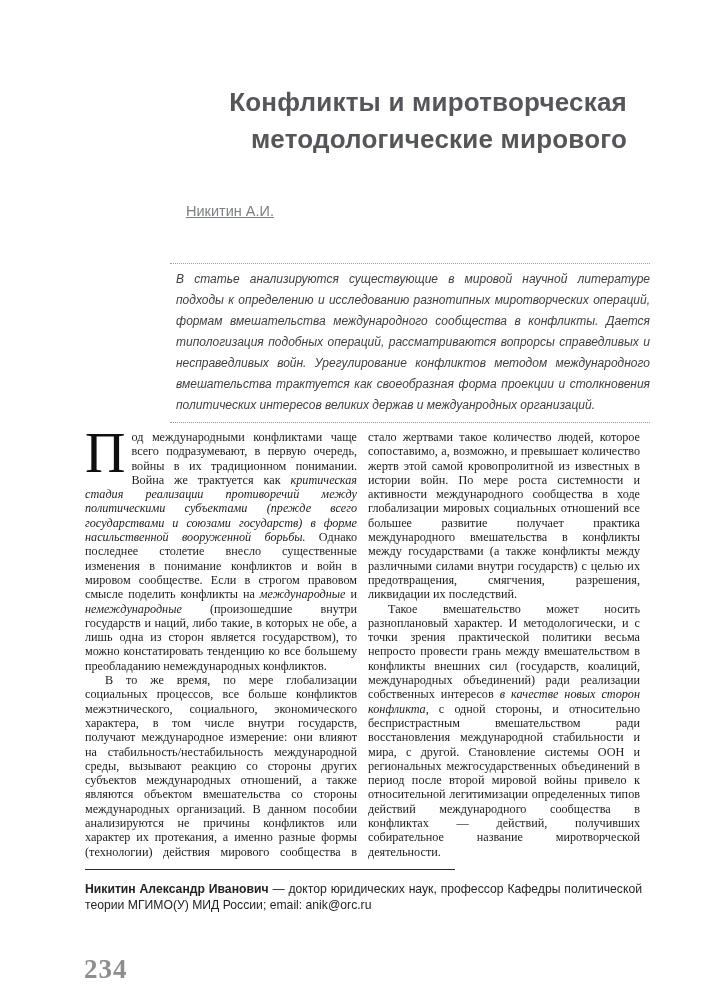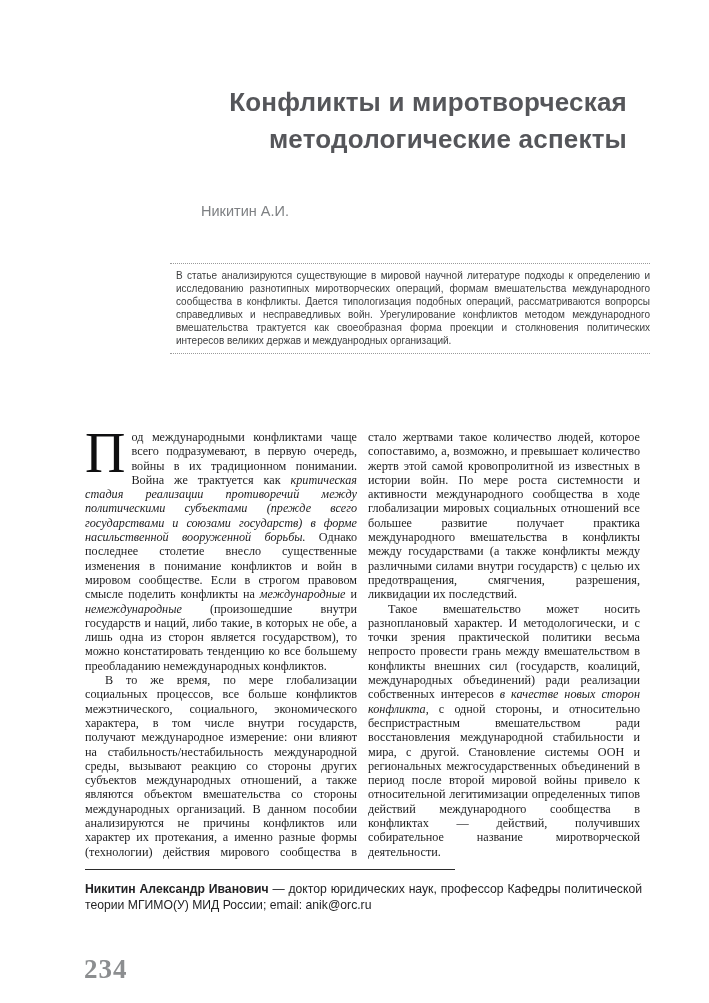--- a/index.html
+++ b/index.html
@@ -30,35 +30,37 @@
     font-family:"Liberation Sans",sans-serif;
     font-weight:bold;
     font-size:26px;
     line-height:37px;
     color:var(--title-color);
     letter-spacing:0.2px;
   }
   .title span{display:block;}
   .author{
     position:absolute;
-    left:201px;top:203px;
+    left:186px;top:203px;
     font-size:14.5px;
     color:var(--author-color);
+    text-decoration:underline;
   }
   .abstract{
     position:absolute;
     left:170px;top:263px;width:480px;
     border-top:1px dotted var(--divider-color);
     border-bottom:1px dotted var(--divider-color);
     padding:5px 0 6px 6px;
   }
   .abstract p{
     font-family:"Liberation Sans",sans-serif;
-    font-size:10px;
-    line-height:13px;
+    font-style:italic;
+    font-size:12px;
+    line-height:21px;
     text-align:justify;
     color:var(--abstract-color);
   }
   .body-columns{
     position:absolute;
     left:85px;top:430px;
     width:555px;height:430px;
     display:flex;gap:11px;
     overflow:hidden;
   }
@@ -109,21 +111,21 @@
   }
 </style>
 </head>
 <body>
 
 <div class="page">
 
   <header class="title-block">
     <h1 class="title">
       <span>Конфликты и миротворческая</span>
-      <span>методологические аспекты</span>
+      <span>методологические мирового</span>
     </h1>
   </header>
 
   <div class="author">Никитин А.И.</div>
 
   <section class="abstract">
     <p>В статье анализируются существующие в мировой научной литературе подходы к определению и исследованию разнотипных миротворческих операций, формам вмешательства международного сообщества в конфликты. Дается типологизация подобных операций, рассматриваются вопрорсы справедливых и несправедливых войн. Урегулирование конфликтов методом международного вмешательства трактуется как своеобразная форма проекции и столкновения политических интересов великих держав и междуанродных организаций.</p>
   </section>
 
   <main class="body-columns">

